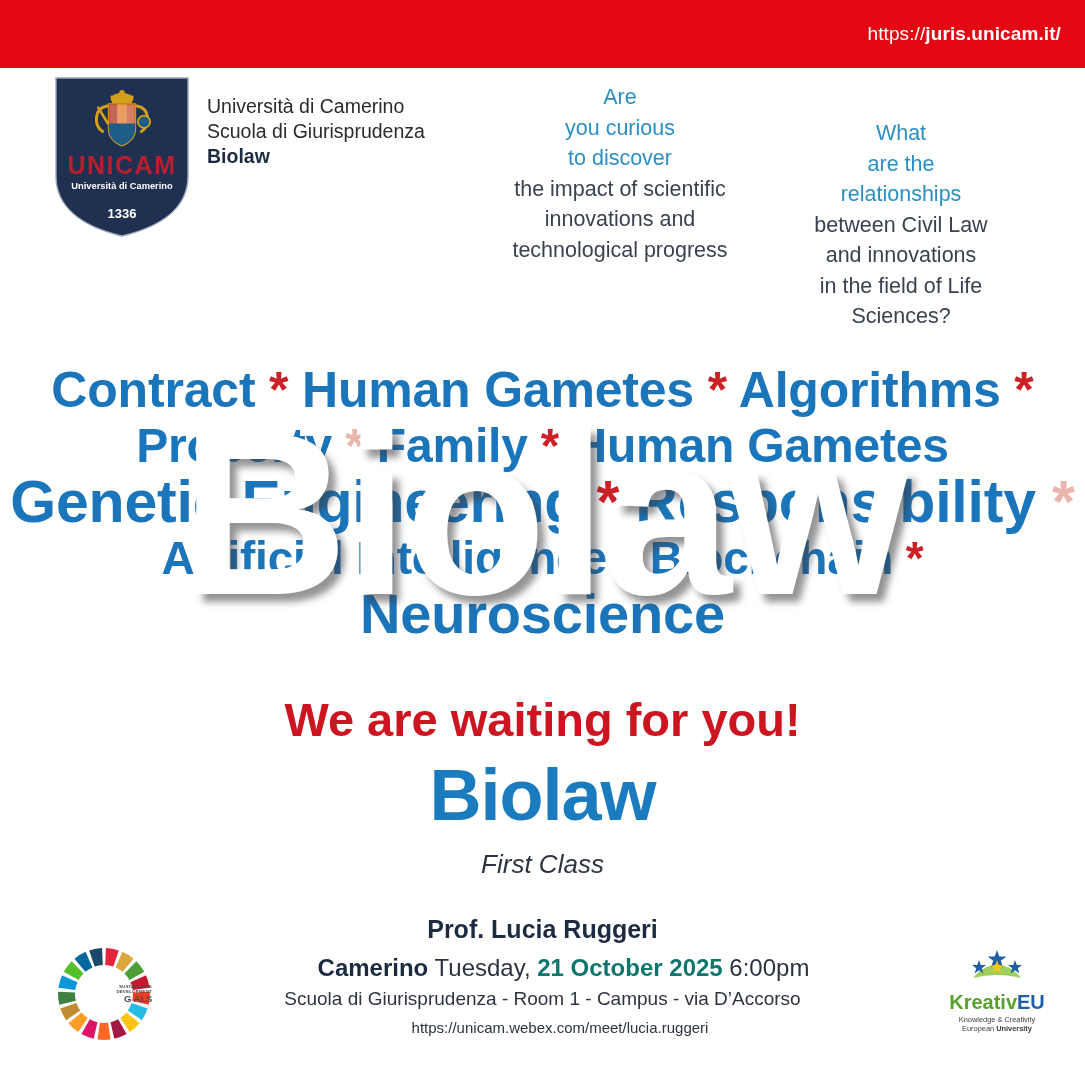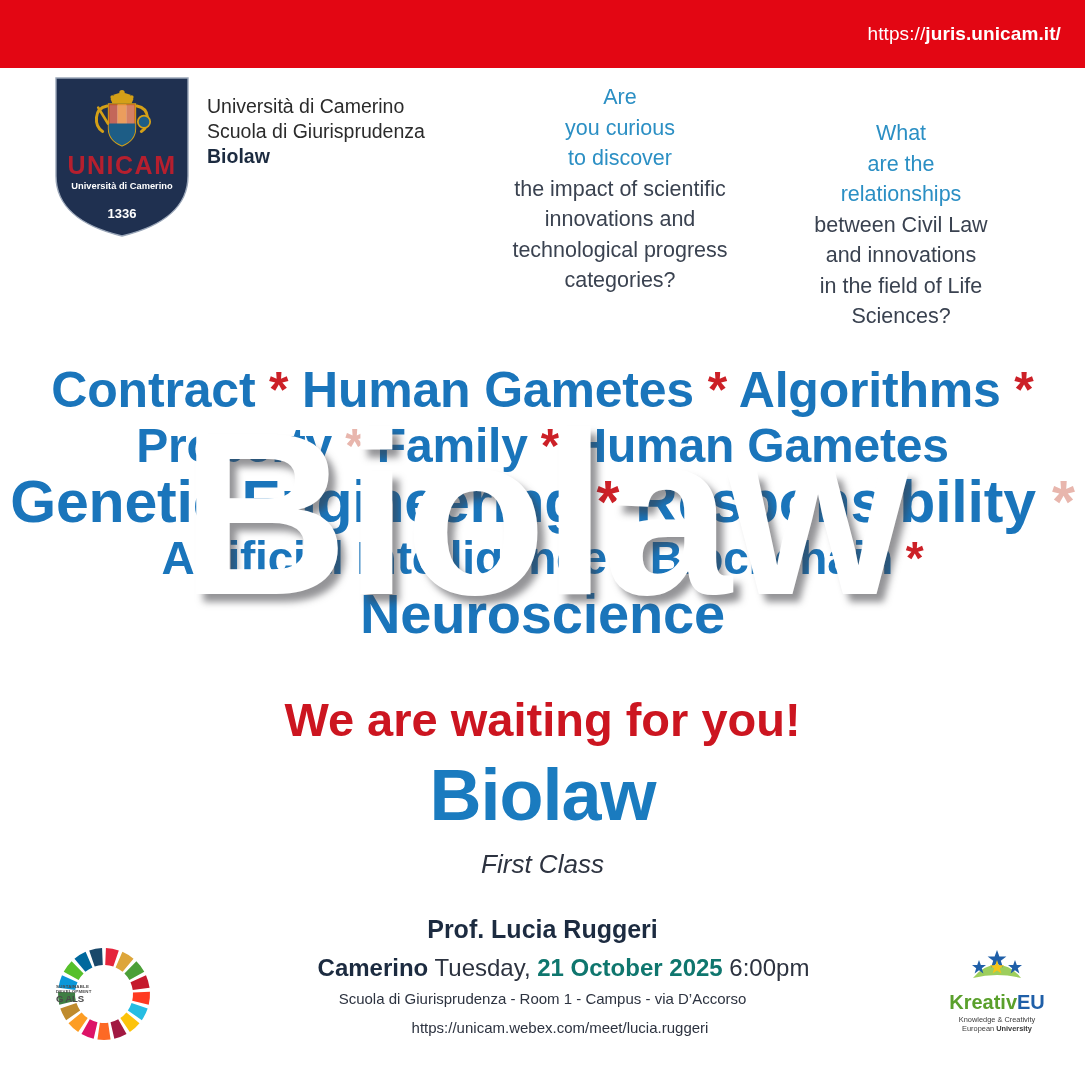--- a/index.html
+++ b/index.html
@@ -83,28 +83,28 @@
   .speaker {
     position:absolute; left:0; top:913px; width:1085px; text-align:center;
     font-size:25px; font-weight:700; color:#1c2b40; line-height:32px;
   }
 
   
   .details { position:absolute; left:0; top:952px; width:1085px; text-align:center; }
   .details .l1 { font-size:24px; color:#2d3340; line-height:32px; }
   .details .l1 .city { font-weight:700; color:#1c2b40;margin-left:42px; }
   .details .l1 .date { font-weight:700; color:#0f766e; }
-  .details .l2 { font-size:15px; color:#2d3340; line-height:30px;text-align:center; }
+  .details .l2 { font-size:19px; color:#2d3340; line-height:30px;text-align:center; }
   .details .l3 { font-size:15px; color:#2d3340; line-height:28px;padding-left:35px; }
 
   
   .sdg { position:absolute; left:56px; top:946px; width:96px; height:96px; }
   .sdg .ctr {
     position:absolute; left:0; top:0; width:96px; height:96px;
-    display:flex; flex-direction:column; align-items:flex-start; justify-content:center;
+    display:flex; flex-direction:column; align-items:flex-end; justify-content:center;
     text-align:center;
   }
   .sdg .t1 { font-size:4.4px; font-weight:700; color:#4a4a4a; letter-spacing:.2px; line-height:5.4px; }
   .sdg .t2 { font-size:9.6px; font-weight:700; color:#4a4a4a; letter-spacing:-.2px; line-height:10px; }
 
   
   .kreativ { position:absolute; left:938px; top:948px; width:118px; height:92px; text-align:center; }
   .kreativ .wordmark { font-size:20px; font-weight:700; line-height:22px; margin-top:1px; }
   .kreativ .wordmark .k { color:#5aa02c; }
   .kreativ .wordmark .eu { color:#1f5fa8; }
@@ -153,21 +153,20 @@
   </div>
 </div>
 
 <div class="qblock" id="q1">
   <div class="hl">Are</div>
   <div class="hl">you curious</div>
   <div class="hl">to discover</div>
   <div class="tx">the impact of scientific</div>
   <div class="tx">innovations and</div>
   <div class="tx">technological progress</div>
-  <div class="tx">categories?</div>
 </div>
 
 <div class="qblock" id="q2">
   <div class="hl">What</div>
   <div class="hl">are the</div>
   <div class="hl">relationships</div>
   <div class="tx">between Civil Law</div>
   <div class="tx">and innovations</div>
   <div class="tx">in the field of Life</div>
   <div class="tx">Sciences?</div>

